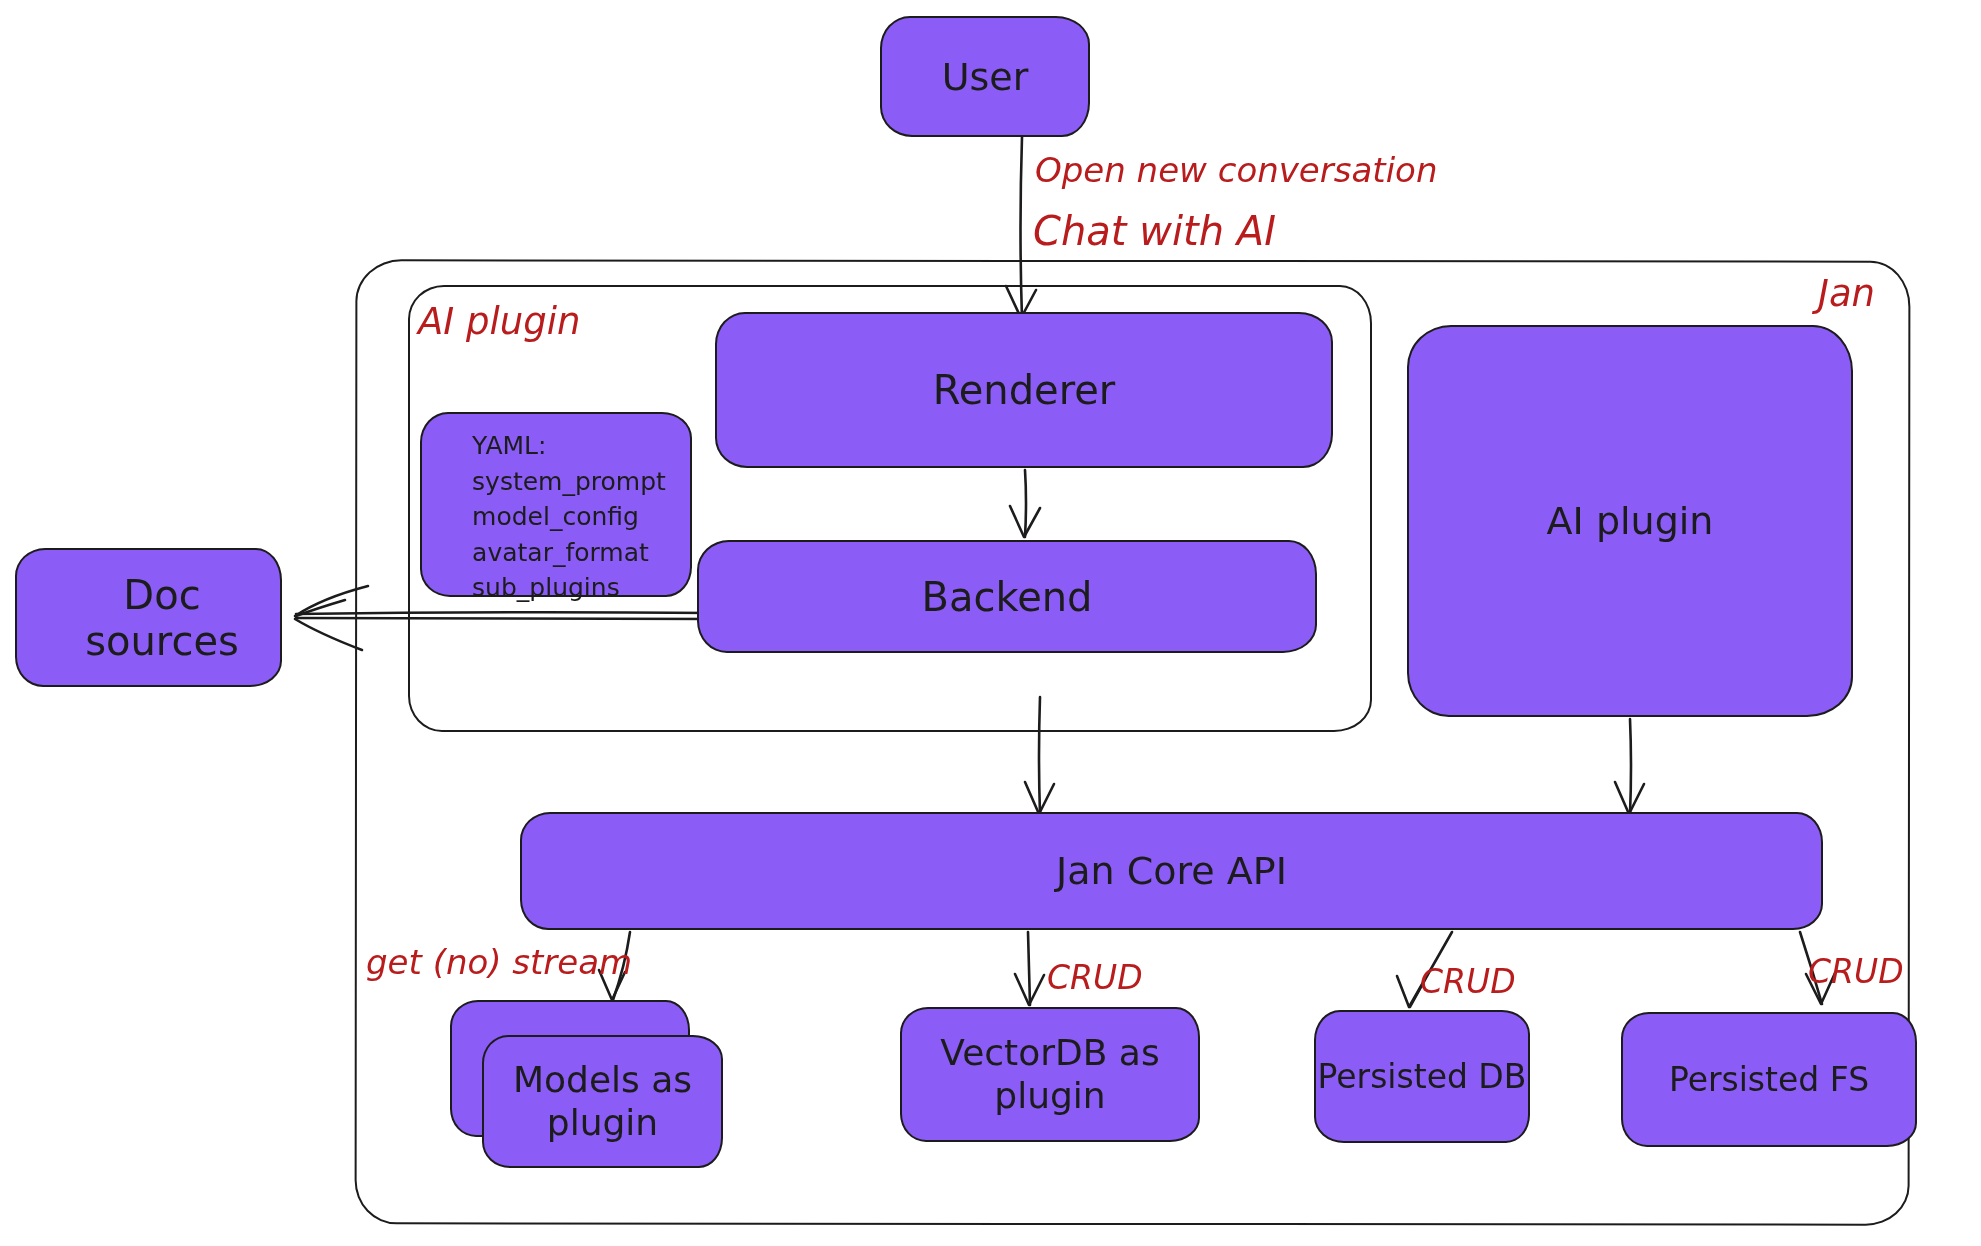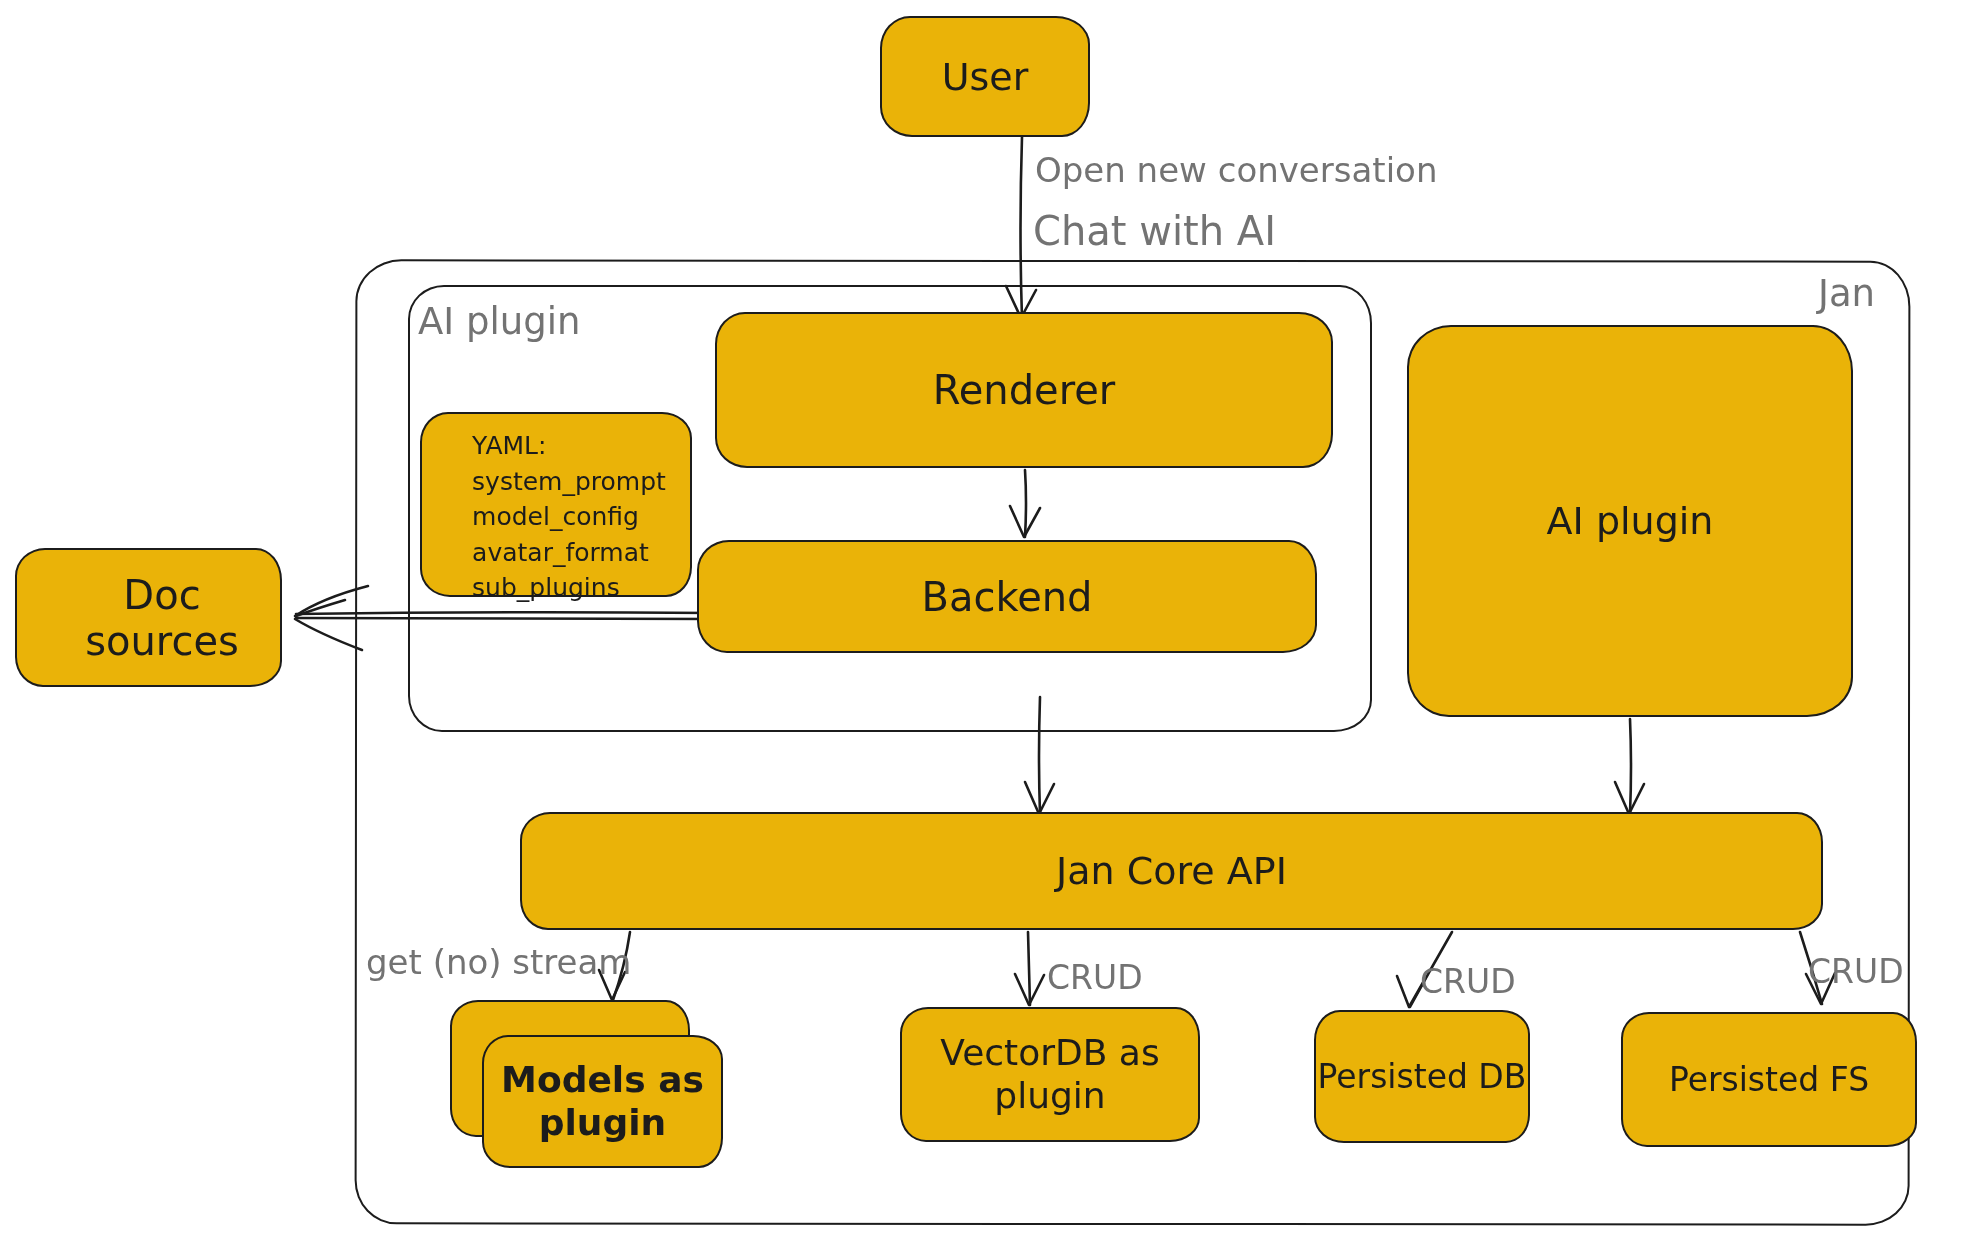--- a/index.html
+++ b/index.html
@@ -7,46 +7,46 @@
     position: relative;
     width: 1981px; height: 1246px;
     background: #ffffff;
     font-family: "DejaVu Sans", "Liberation Sans", sans-serif;
     color: #1c1c1c;
     overflow: hidden;
   }
   .node {
     position: absolute;
     border: 2.6px solid #1c1c1c;
-    background: #eab308;
+    background: #8b5cf6;
     box-sizing: border-box;
     display: flex;
     align-items: center;
     justify-content: center;
     text-align: center;
     color: #1c1c1c;
   }
   .container-box { background: transparent; }
-  .lbl { position: absolute; white-space: nowrap; color: #737373; }
+  .lbl { position: absolute; white-space: nowrap; color: #b91c1c; font-style: italic; }
   .edges { position: absolute; left: 0; top: 0; pointer-events: none; }
   .edges path { fill: none; stroke: #1c1c1c; stroke-width: 2.6; stroke-linecap: round; stroke-linejoin: round; }
 
   
   .user          { left: 880px;  top: 16px;   width: 210px;  height: 121px; border-radius: 30px 34px 28px 32px / 32px 28px 34px 30px; font-size: 38px; }
   .jan           { left: 355px;  top: 260px;  width: 1555px; height: 965px; border-radius: 46px 40px 44px 42px / 42px 46px 40px 44px; transform: rotate(0.05deg); }
   .plugin-group  { left: 408px;  top: 285px;  width: 964px;  height: 447px; border-radius: 36px 32px 38px 34px / 34px 38px 32px 36px; }
   .renderer      { left: 715px;  top: 312px;  width: 618px;  height: 156px; border-radius: 30px 34px 30px 32px / 32px 30px 34px 30px; font-size: 40px; }
   .yaml          { left: 420px;  top: 412px;  width: 272px;  height: 185px; border-radius: 28px 30px 26px 30px / 30px 26px 30px 28px;
                    font-size: 25px; line-height: 1.42; justify-content: center; align-items: flex-start; text-align: left; padding: 14px 0 0 26px; }
   .backend       { left: 697px;  top: 540px;  width: 620px;  height: 113px; border-radius: 32px 28px 34px 30px / 30px 34px 28px 32px; font-size: 40px; }
   .plugin-right  { left: 1407px; top: 325px;  width: 446px;  height: 392px; border-radius: 44px 40px 46px 42px / 42px 46px 40px 44px; font-size: 38px; }
   .doc-sources   { left: 15px;   top: 548px;  width: 267px;  height: 139px; border-radius: 30px 26px 32px 28px / 28px 32px 26px 30px; font-size: 40px; padding-left: 27px; }
   .api-bar       { left: 520px;  top: 812px;  width: 1303px; height: 118px; border-radius: 30px 26px 30px 28px / 28px 30px 26px 30px; font-size: 38px; }
   .models-back   { left: 450px;  top: 1000px; width: 240px;  height: 137px; border-radius: 28px 24px 30px 26px / 26px 30px 24px 28px; }
-  .models-front  { left: 482px;  top: 1035px; width: 241px;  height: 133px; border-radius: 26px 30px 24px 28px / 28px 24px 30px 26px; font-size: 36px; line-height: 1.18; padding: 0 14px; font-weight: bold; }
+  .models-front  { left: 482px;  top: 1035px; width: 241px;  height: 133px; border-radius: 26px 30px 24px 28px / 28px 24px 30px 26px; font-size: 36px; line-height: 1.18; padding: 0 14px; }
   .vectordb      { left: 900px;  top: 1007px; width: 300px;  height: 135px; border-radius: 28px 24px 30px 26px / 26px 30px 24px 28px; font-size: 36px; line-height: 1.18; padding: 0 16px; }
   .persisted-db  { left: 1297px; top: 1010px; width: 216px;  height: 133px; border-radius: 26px 28px 24px 30px / 30px 24px 28px 26px; font-size: 33px; white-space: nowrap; margin-left: 17px; }
   .persisted-fs  { left: 1621px; top: 1012px; width: 296px;  height: 135px; border-radius: 28px 24px 30px 26px / 26px 30px 24px 28px; font-size: 33px; white-space: nowrap; }
 
   .jan-label        { left: 1818px; top: 272px;  font-size: 37px; }
   .group-label      { left: 418px;  top: 300px;  font-size: 37px; }
   .edge-lbl-1       { left: 1035px; top: 150px;  font-size: 34px; }
   .edge-lbl-2       { left: 1033px; top: 208px;  font-size: 40px; }
   .get-stream-label { left: 366px;  top: 942px;  font-size: 34px; }
   .crud-1           { left: 1047px; top: 958px;  font-size: 33px; }

